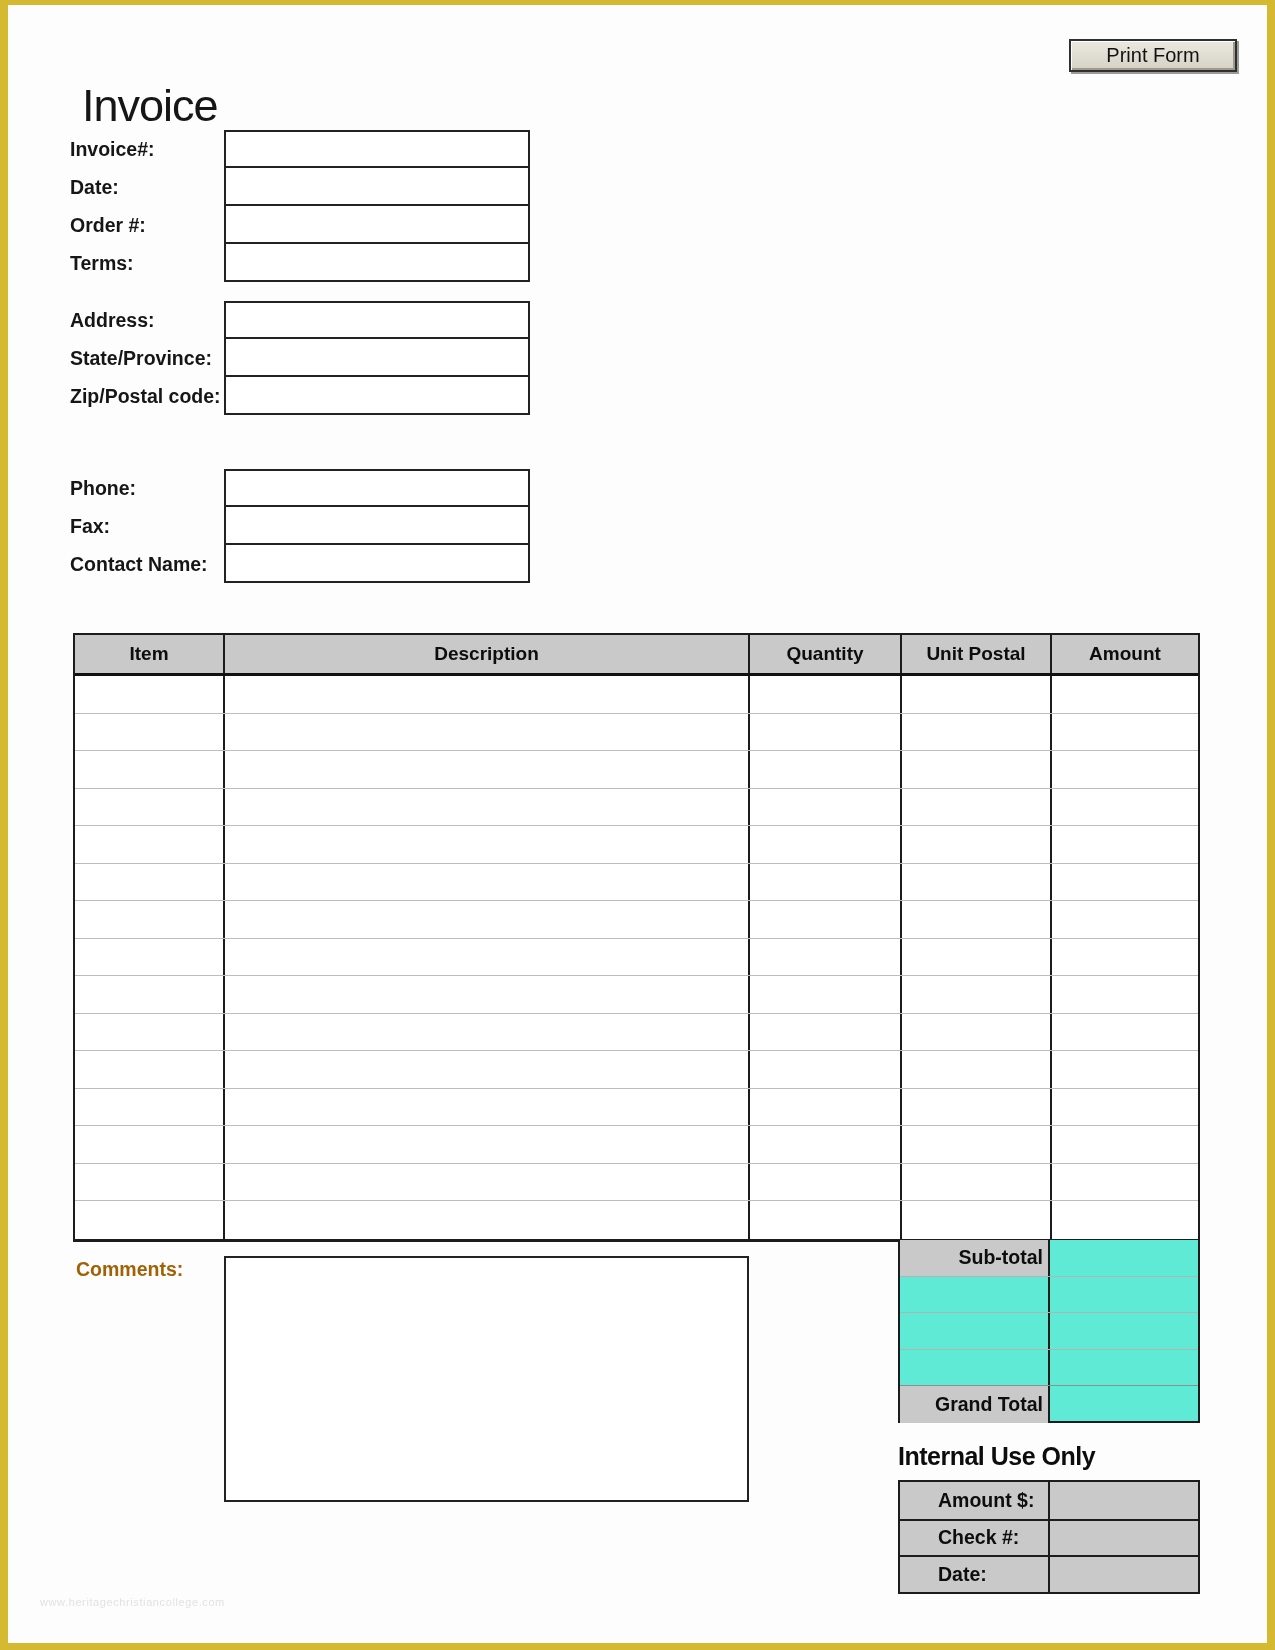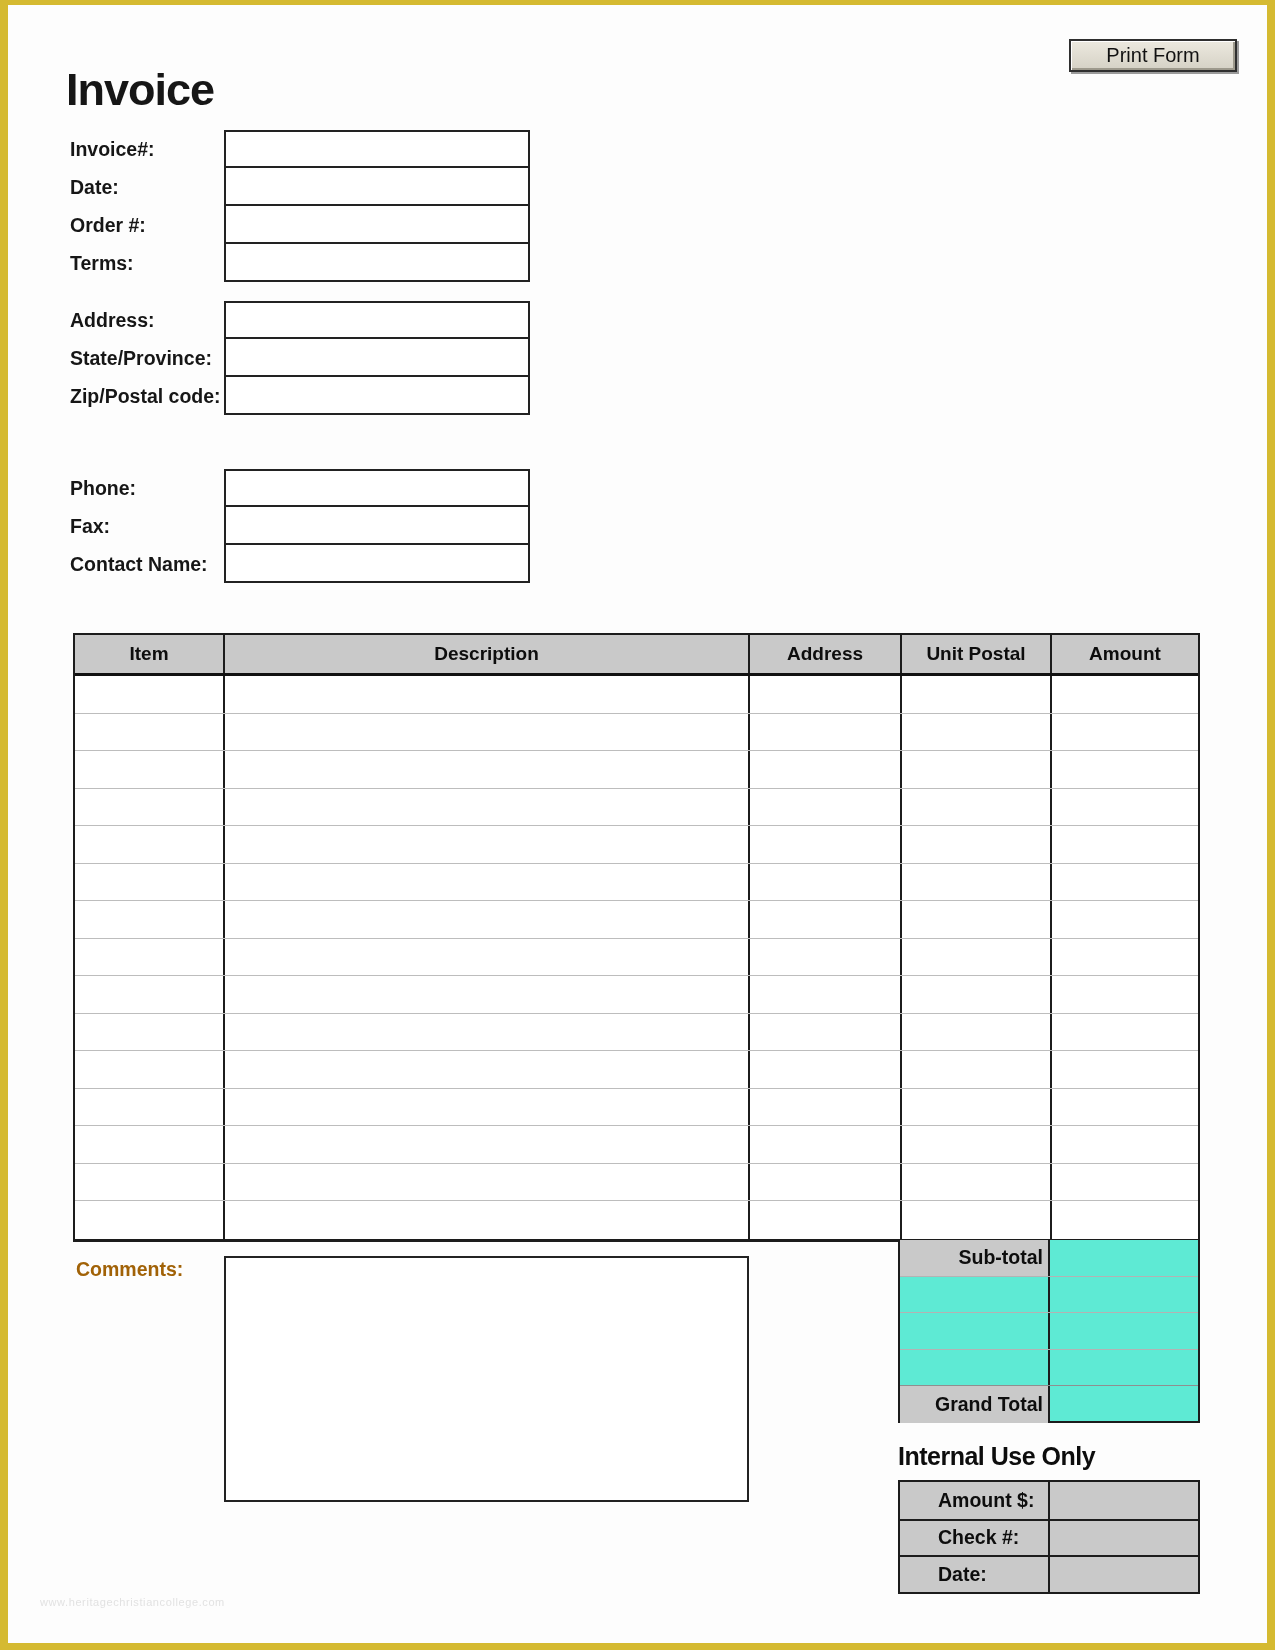--- a/index.html
+++ b/index.html
@@ -19,22 +19,22 @@
     position:absolute;left:1069px;top:39px;width:168px;height:33px;
     background:linear-gradient(#ece9df,#d5d1c5);
     border:2px solid #2f2f2f;
     box-shadow:inset 1px 1px 0 #ffffff, inset -2px -2px 0 #9d998c, 2px 2px 0 #9b9b9b;
     font-family:"Liberation Sans","DejaVu Sans",sans-serif;
     font-size:20px;color:#111;display:flex;align-items:center;justify-content:center;
     cursor:pointer;padding:0;
   }
   
   .title{
-    position:absolute;left:66px;top:64px;margin:0;
-    font-size:45px;font-weight:bold;letter-spacing:-1px;color:#161616;
+    position:absolute;left:66px;top:64px;margin:16px;
+    font-size:45px;font-weight:normal;letter-spacing:-1px;color:#161616;
   }
   
   .field-group{position:absolute;left:70px;width:460px;}
   .frow{position:relative;display:flex;height:38px;}
   .flabel{
     width:154px;flex:0 0 154px;display:flex;align-items:center;
     font-weight:bold;font-size:19.5px;color:#161616;white-space:nowrap;
   }
   .fbox{
     flex:1;height:100%;box-sizing:border-box;border:2px solid #222;
@@ -165,21 +165,21 @@
       <div class="frow">
         <div class="flabel">Contact Name:</div>
         <input class="fbox" type="text" style="">
       </div>
     </div>
 
   <div class="items-table">
     <div class="thead" id="items-head">
         <div class="hcell">Item</div>
         <div class="hcell">Description</div>
-        <div class="hcell">Address</div>
+        <div class="hcell">Quantity</div>
         <div class="hcell">Unit Postal</div>
         <div class="hcell">Amount</div>
       </div>
     <div class="tbody" id="items-body">
         <div class="trow">
           <div class="tcell"></div>
           <div class="tcell"></div>
           <div class="tcell"></div>
           <div class="tcell"></div>
           <div class="tcell"></div>

